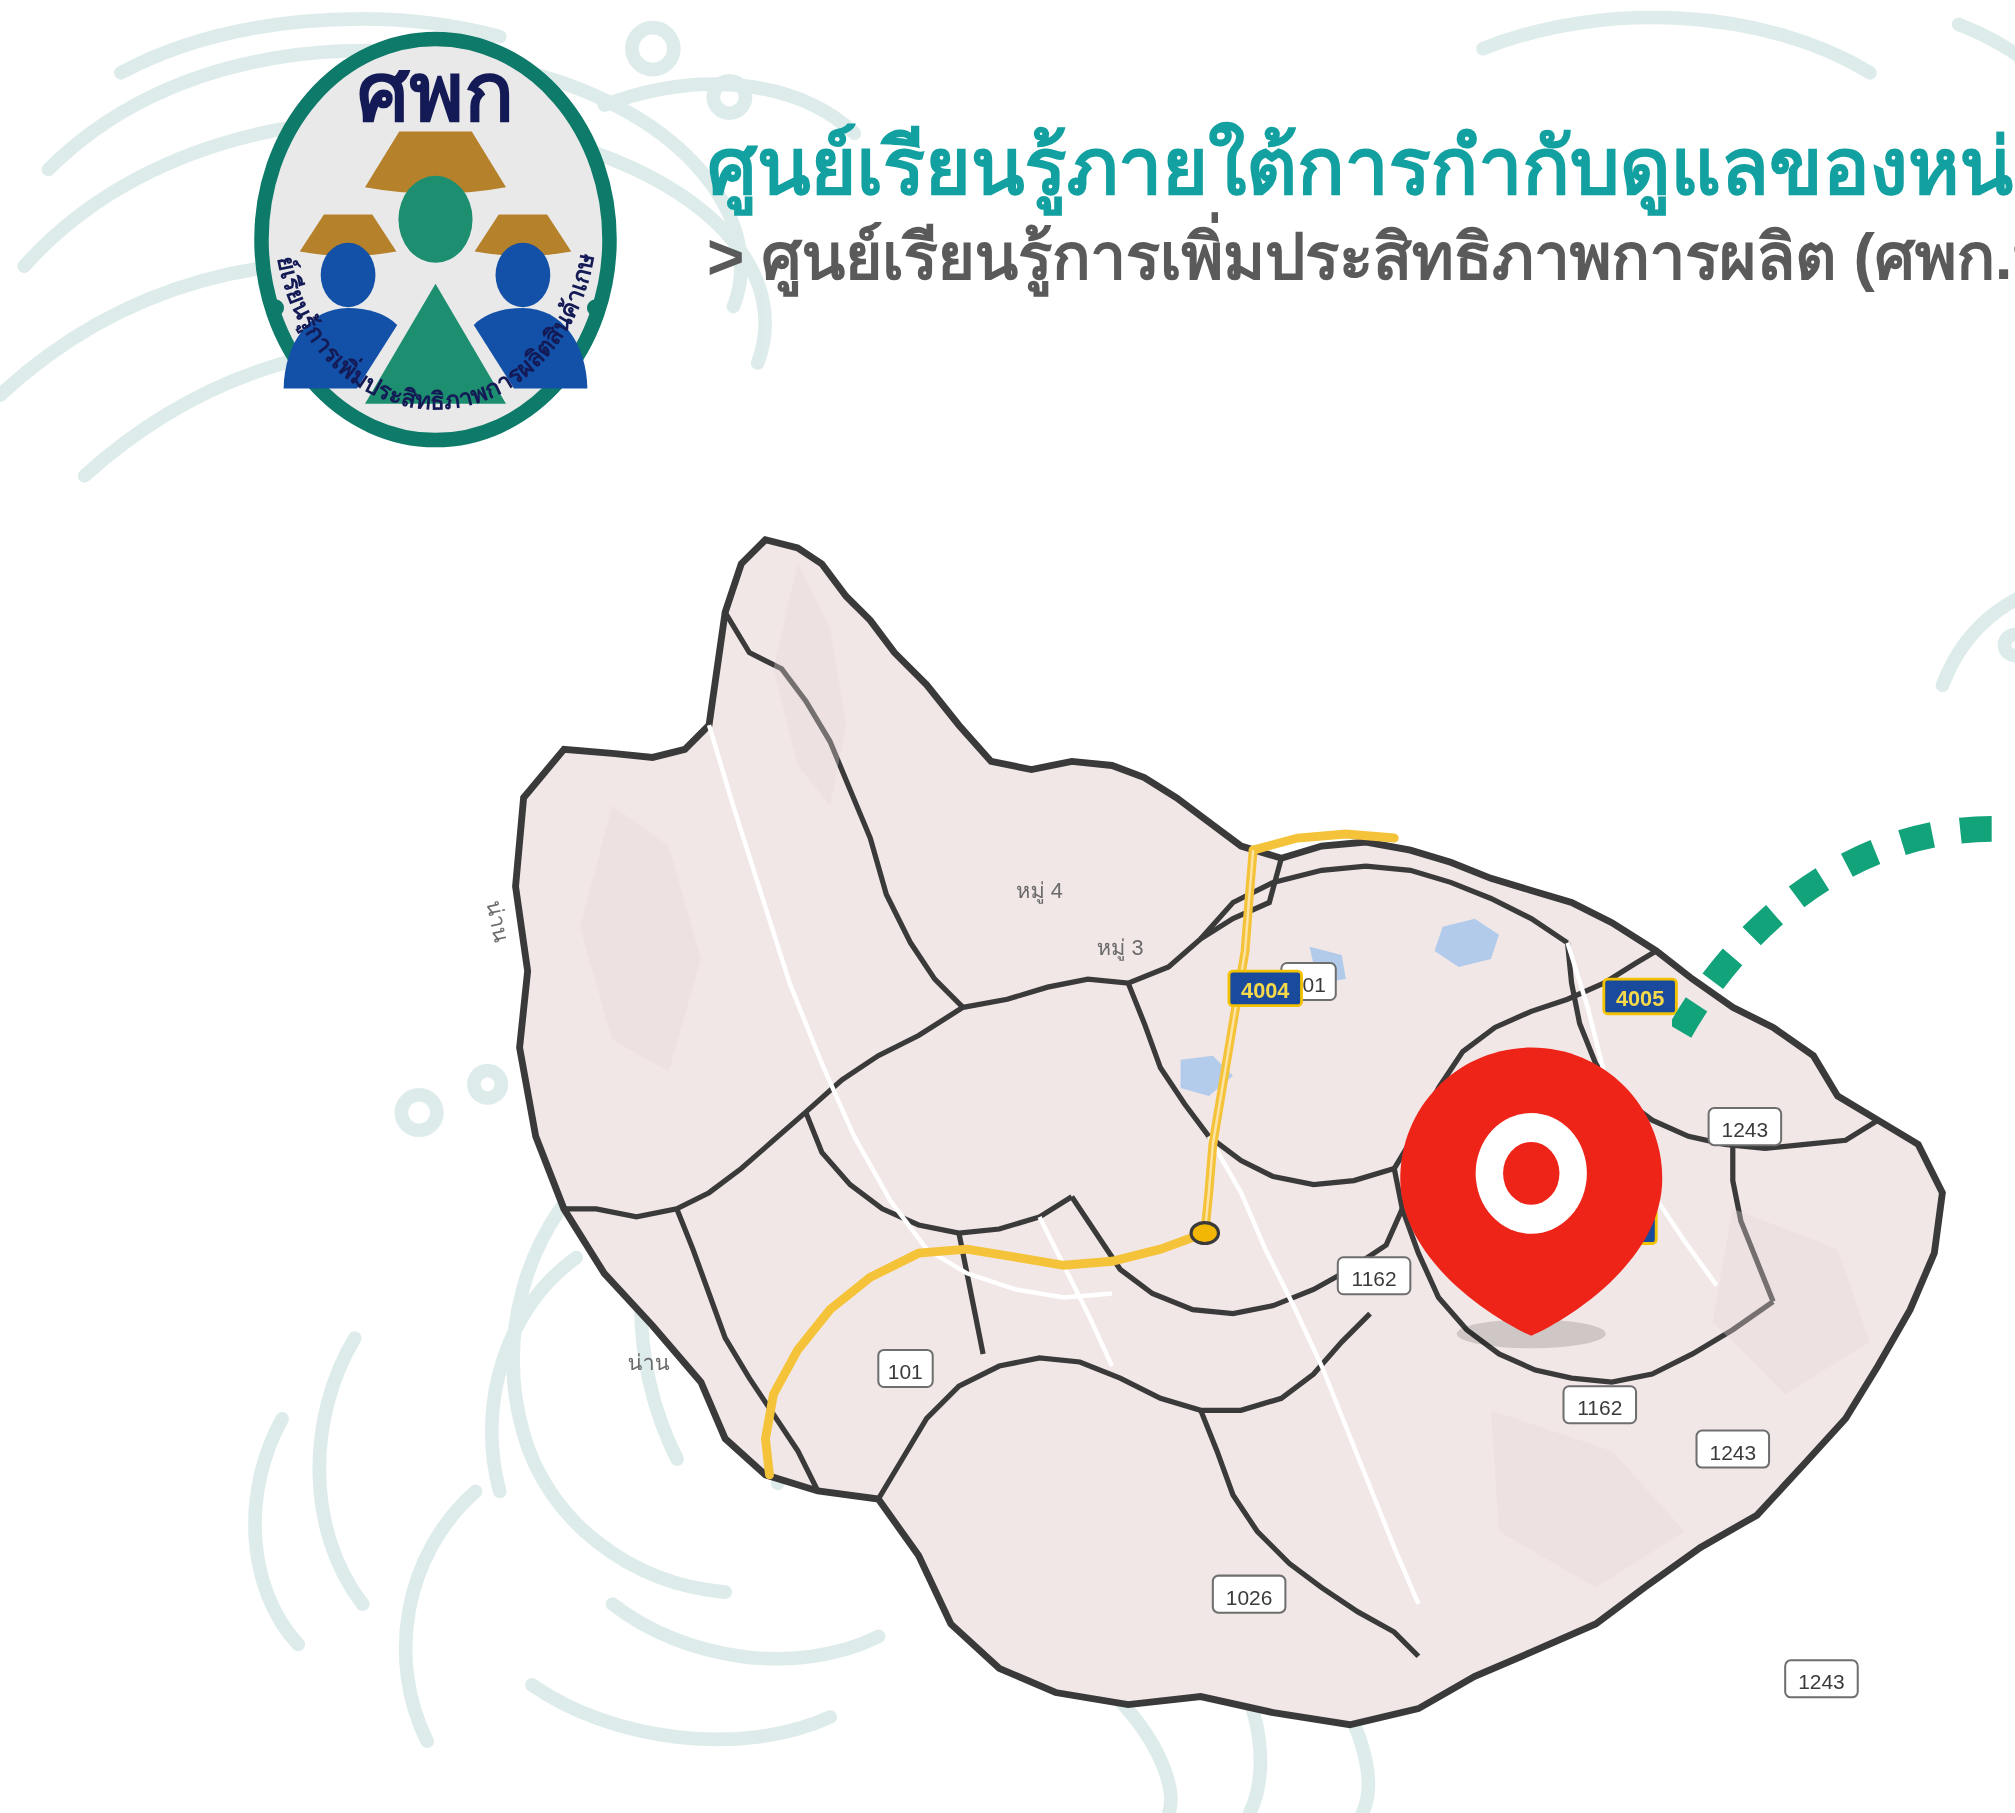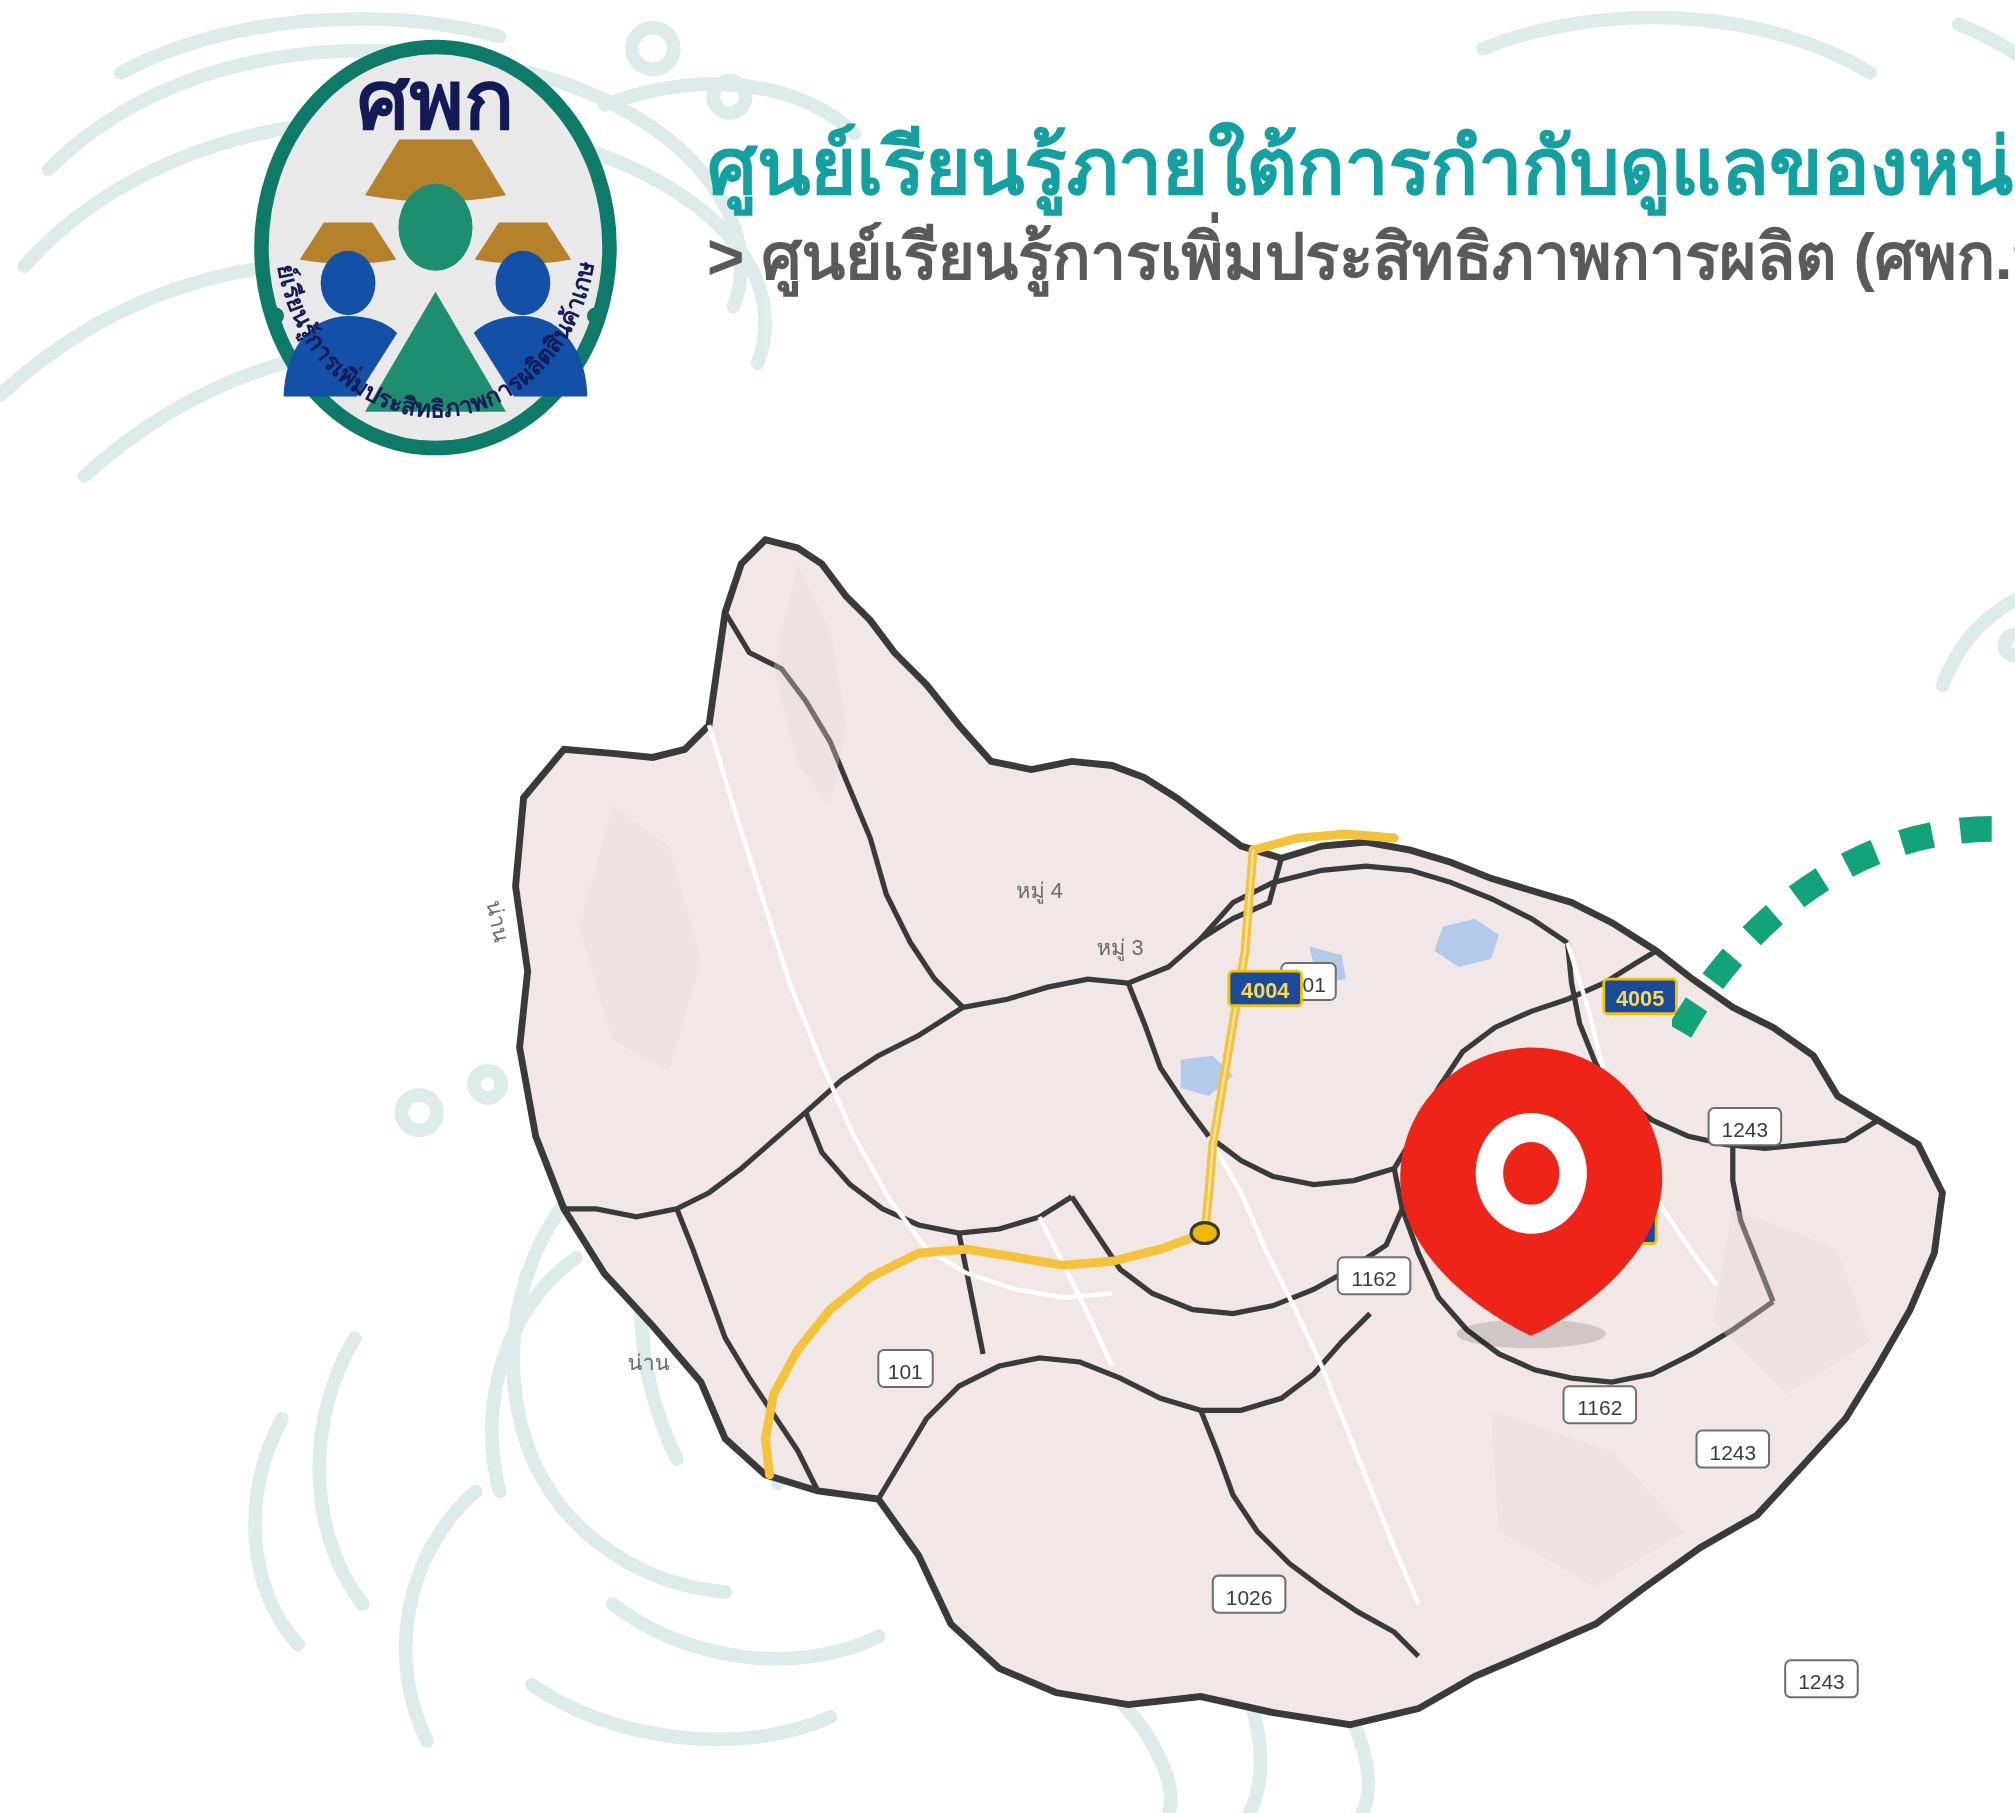--- a/index.html
+++ b/index.html
@@ -15,21 +15,21 @@
     position:absolute;inset:0;z-index:0;pointer-events:none;
     overflow:hidden;
   }
   #bg-watermark svg{position:absolute;}
 
   
   #header{
     position:absolute;left:0;top:0;width:3224px;height:476px;z-index:30;
   }
   #brand-logo{
-    position:absolute;left:224px;top:34px;width:423px;height:427px;
+    position:absolute;left:224px;top:26px;width:423px;height:427px;
     z-index:32;
   }
   #header-text{
     position:absolute;left:707px;top:123px;z-index:31;
   }
   #page-title{
     font-size:79px;font-weight:bold;color:#12a0a0;
     line-height:1.12;white-space:nowrap;margin:0;
     letter-spacing:-0.4px;
   }

